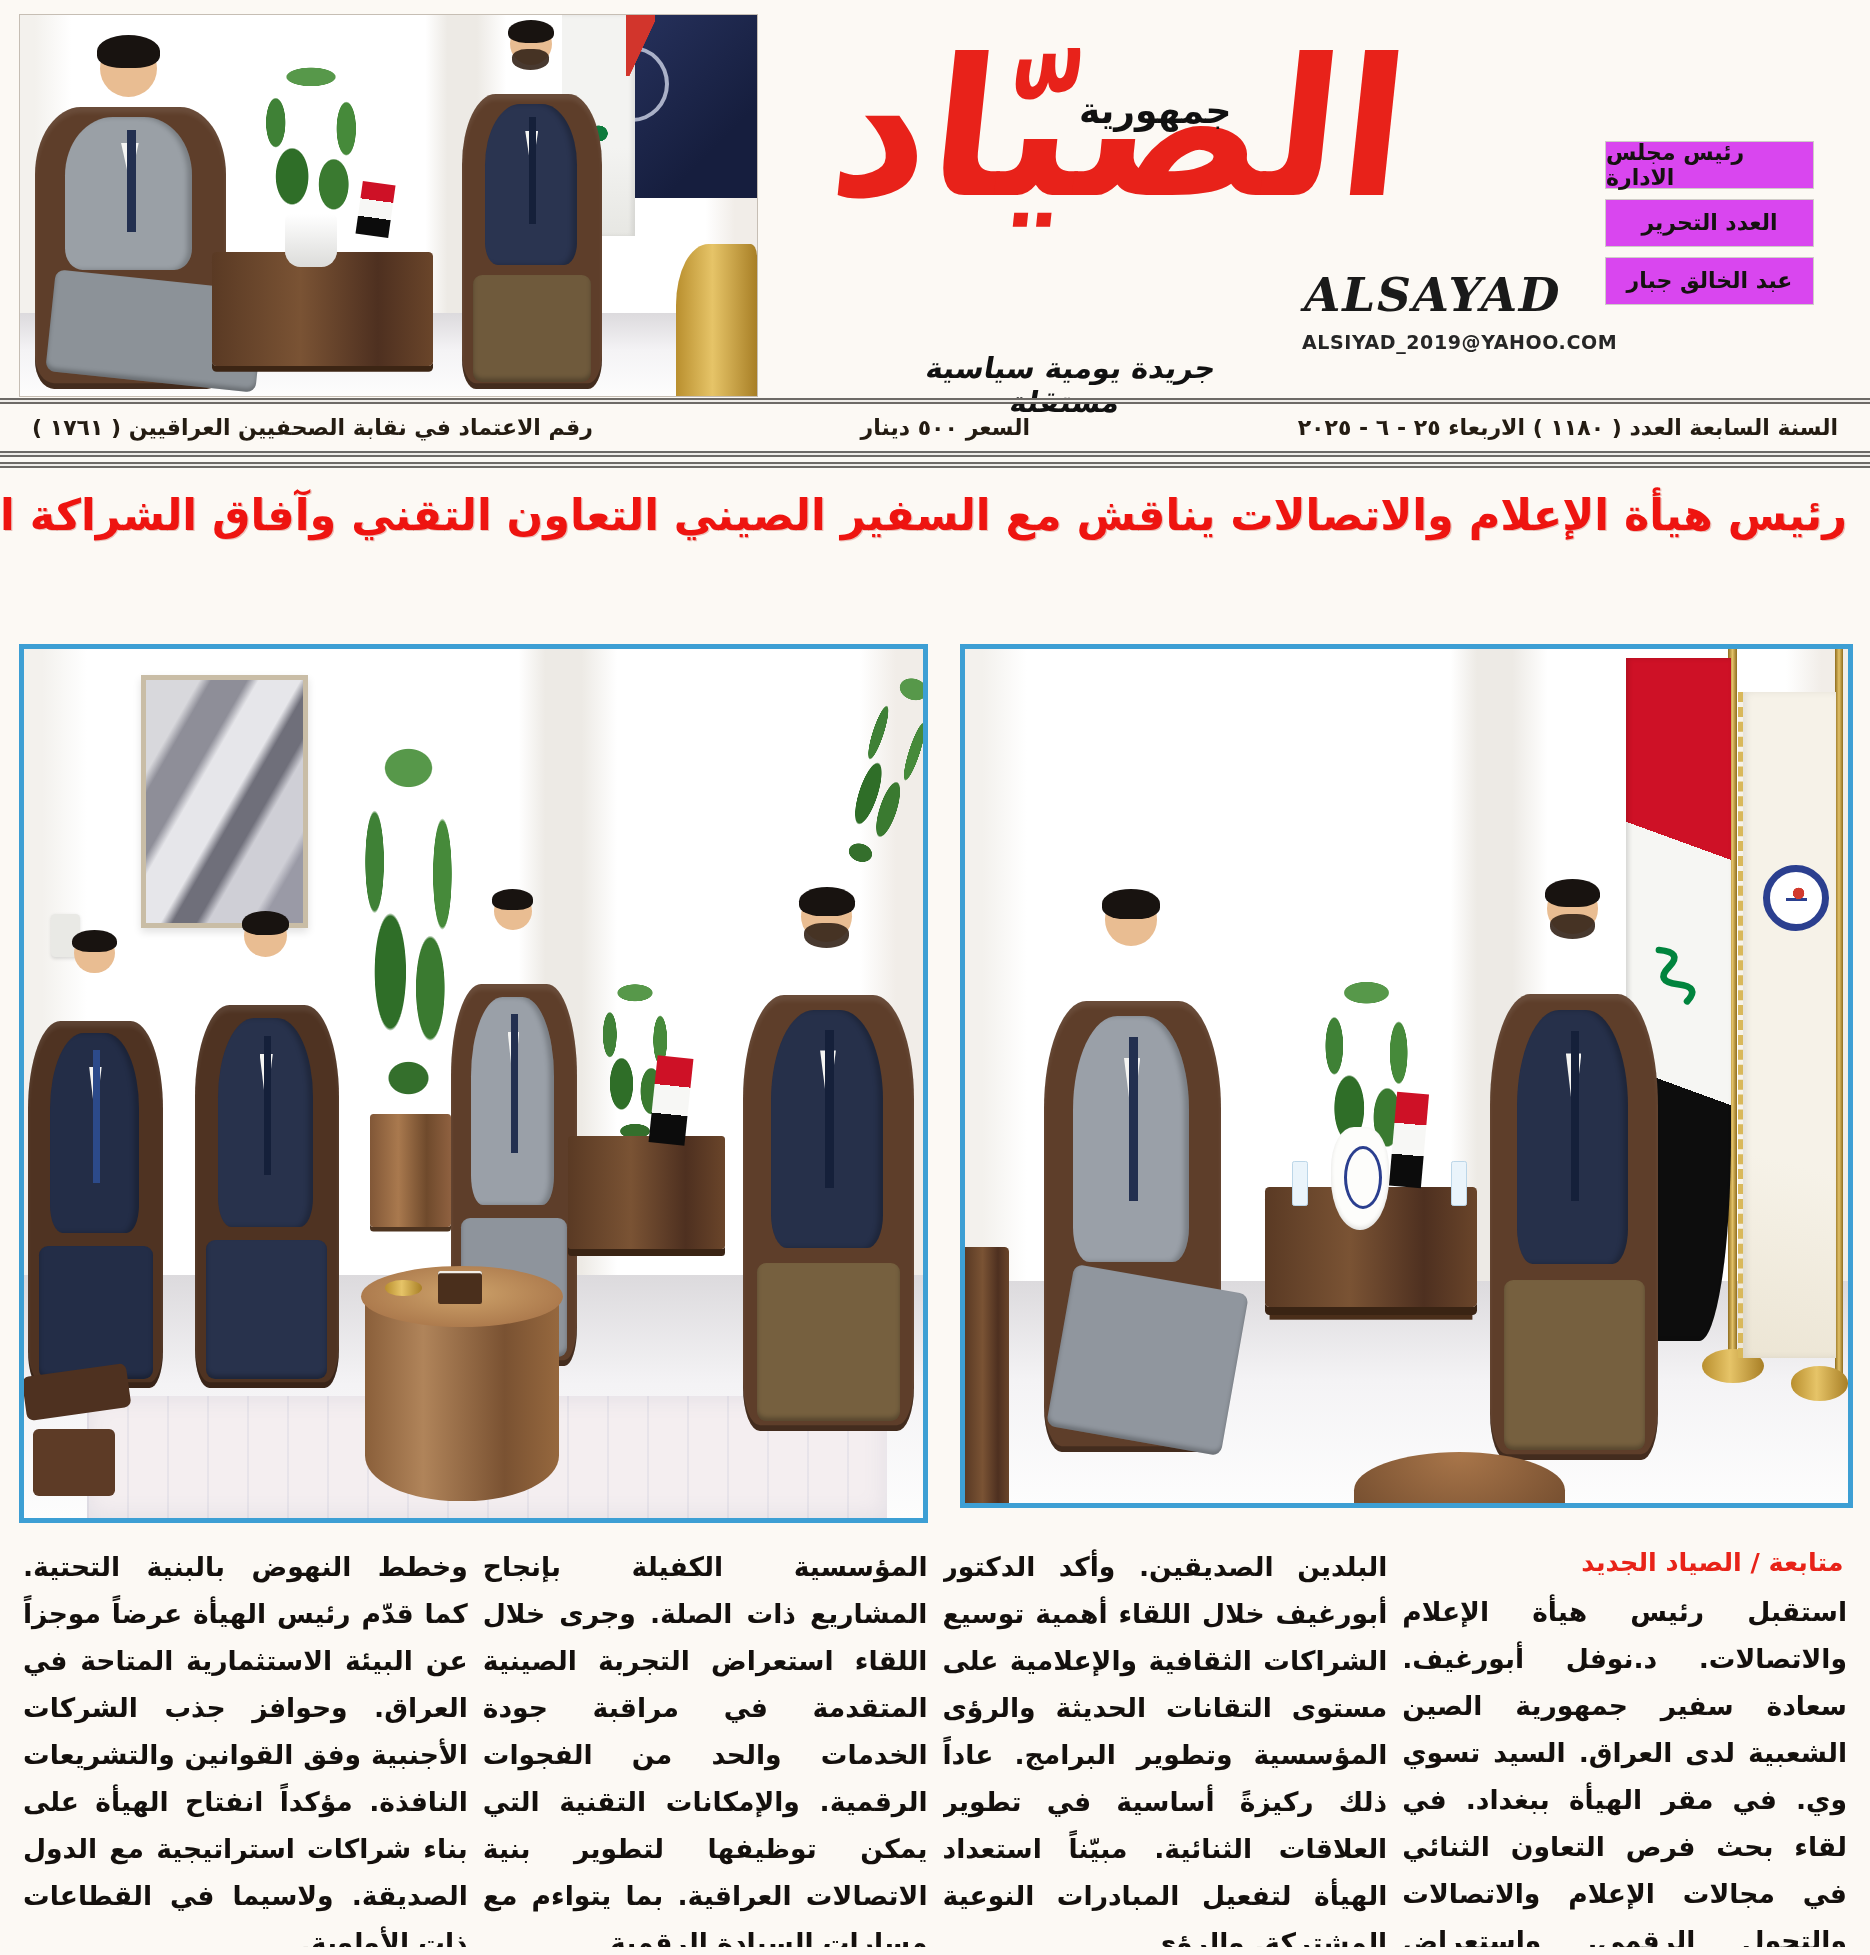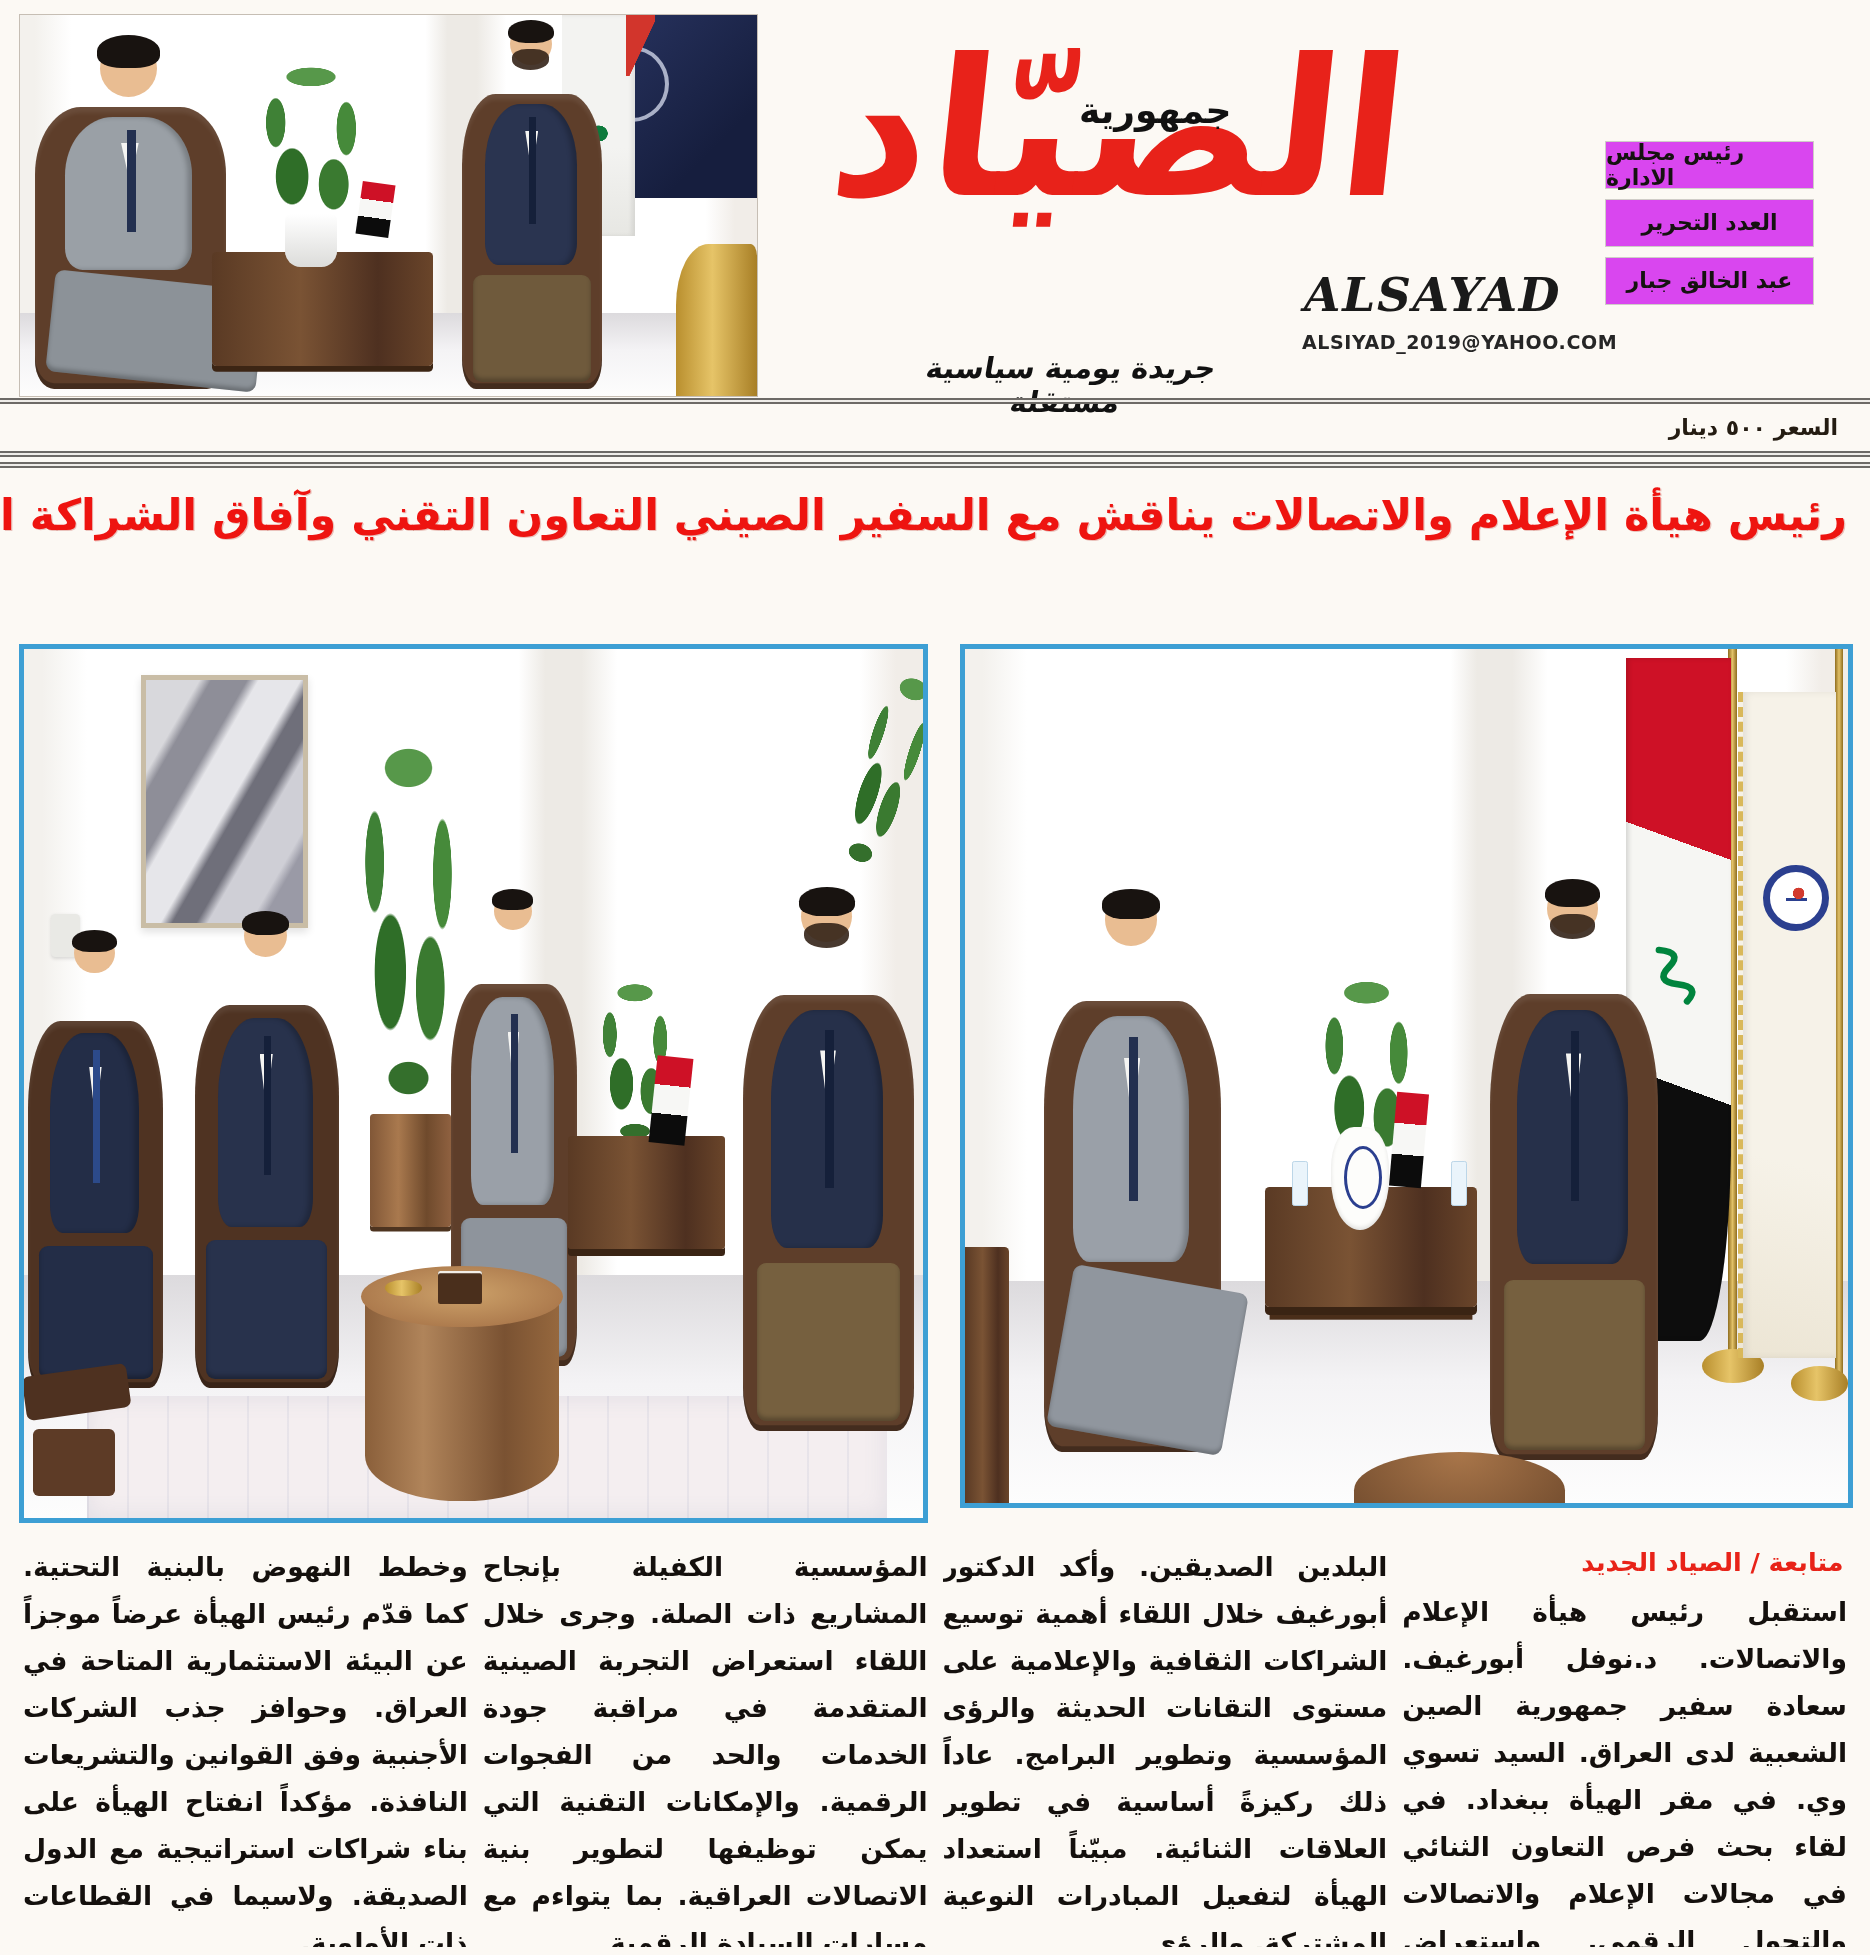--- a/index.html
+++ b/index.html
@@ -133,21 +133,23 @@
 
   <div class="staff-boxes">
     <div class="staff-box">رئيس مجلس الادارة</div>
     <div class="staff-box">العدد التحرير</div>
     <div class="staff-box">عبد الخالق جبار</div>
   </div>
 
   <div class="info-bar">
     <div class="rule"></div>
     <div class="info-row">
+      <span>السنة السابعة العدد ( ١١٨٠ ) الاربعاء ٢٥ - ٦ - ٢٠٢٥</span>
       <span>السعر ٥٠٠ دينار</span>
+      <span>رقم الاعتماد في نقابة الصحفيين العراقيين ( ١٧٦١ )</span>
     </div>
     <div class="rule"></div>
     <div class="info-gap"></div>
     <div class="rule"></div>
   </div>
 
   <h1 class="headline">رئيس هيأة الإعلام والاتصالات يناقش مع السفير الصيني التعاون التقني وآفاق الشراكة الرقمية</h1>
 
   <figure class="photo pleft" style="margin:0">
     <div class="scene">

